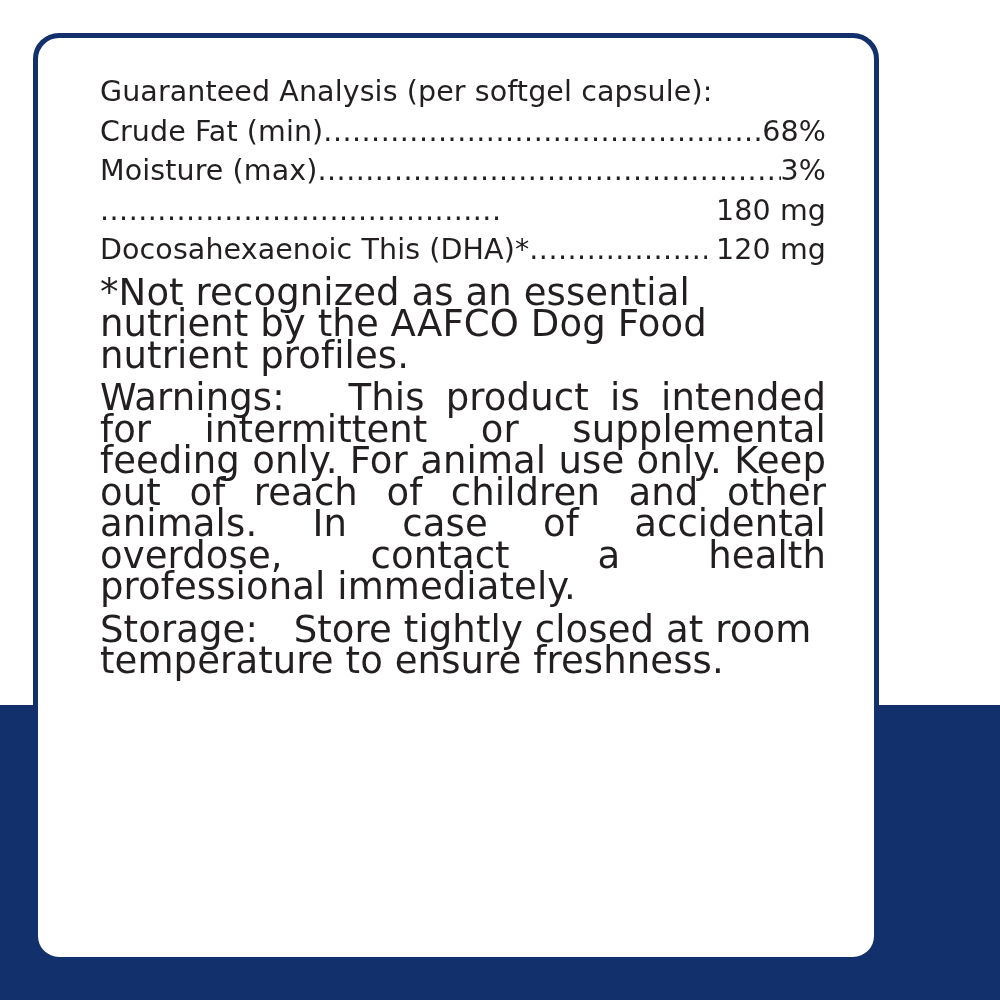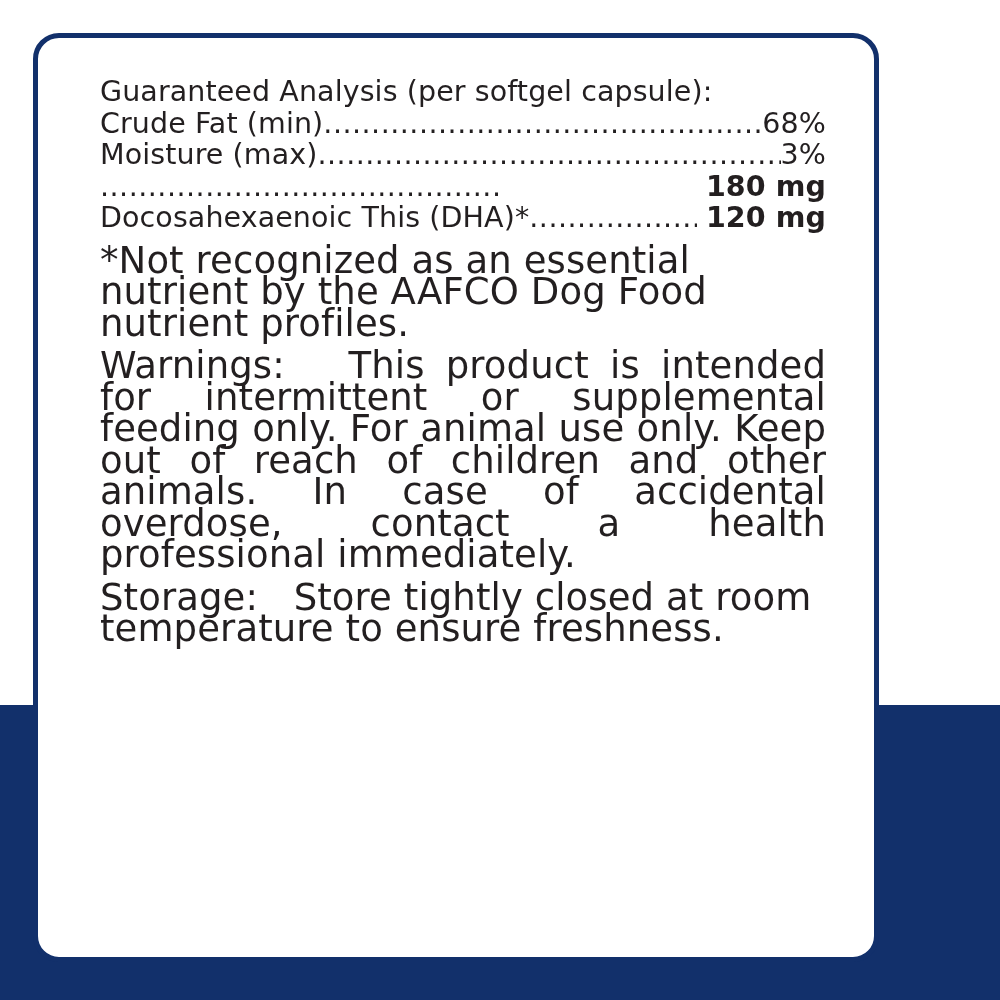--- a/index.html
+++ b/index.html
@@ -77,24 +77,24 @@
   .ga-dots {
     flex: 1 1 auto;
     overflow: hidden;
     white-space: nowrap;
     letter-spacing: 0.5px;
     margin: 0 0px;
   }
   .ga-value {
     flex: 0 0 auto;
     padding-left: 0px;
+    margin-top: 8px;
   }
   .ga-value.spaced {
     padding-left: 9px;
-    font-weight: bold;
   }
 
   
   .para {
     font-size: 37px;
     line-height: 31.5px;
     color: #231f20;
     margin-top: 11px;
     letter-spacing: 0.1px;
   }

